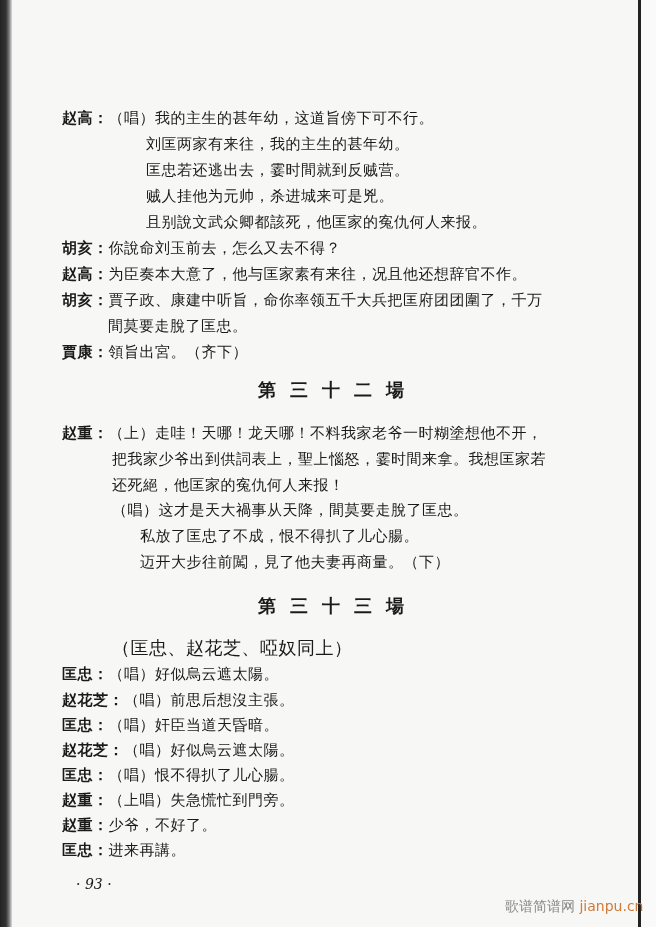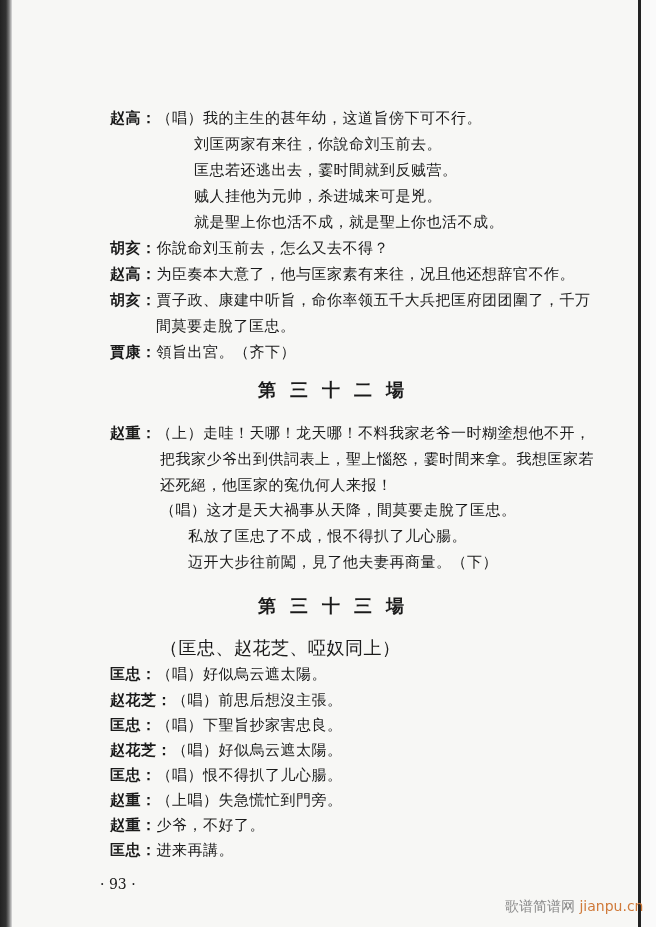--- a/index.html
+++ b/index.html
@@ -17,67 +17,66 @@
     position: absolute; left: 638px; top: 0; width: 3px; height: 927px;
     background: #222;
   }
   .right-edge-fade {
     position: absolute; left: 641px; top: 0; width: 15px; height: 927px;
     background: #fafafa;
   }
   .line {
     position: absolute; font-size: 15px; line-height: 20px; white-space: nowrap;
     letter-spacing: 0.5px;
-    margin-left: 48px;
   }
   .speaker { font-weight: bold; }
   .heading {
     position: absolute; font-size: 18px; font-weight: bold; letter-spacing: 14px;
     white-space: nowrap;
   }
   .pagenum {
-    position: absolute; left: 76px; top: 876px; font-size: 14px;  margin-left: 24px;
+    position: absolute; left: 76px; top: 876px; font-size: 14px; font-style: italic;
   }
   .watermark {
     position: absolute; left: 505px; top: 898px; font-size: 14px; color: #888;
     font-family: "DejaVu Sans", sans-serif; white-space: nowrap; text-align: center;
   }
   .watermark .url { color: #d07a3a; }
 </style>
 </head>
 <body>
 
 <div class="left-edge"></div>
 <div class="right-edge"></div>
 <div class="right-edge-fade"></div>
 
 <div class="line" style="left:62px;top:108px"><span class="speaker">赵高：</span><span>（唱）我的主生的甚年幼，这道旨傍下可不行。</span></div>
-<div class="line" style="left:146px;top:134px">刘匡两家有来往，你說命刘玉前去。</div>
+<div class="line" style="left:146px;top:134px">刘匡两家有来往，我的主生的甚年幼。</div>
 <div class="line" style="left:146px;top:160px">匡忠若还逃出去，霎时間就到反贼营。</div>
 <div class="line" style="left:146px;top:186px">贼人挂他为元帅，杀进城来可是兇。</div>
-<div class="line" style="left:146px;top:212px">就是聖上你也活不成，就是聖上你也活不成。</div>
+<div class="line" style="left:146px;top:212px">且别說文武众卿都該死，他匡家的寃仇何人来报。</div>
 <div class="line" style="left:62px;top:238px"><span class="speaker">胡亥：</span><span>你說命刘玉前去，怎么又去不得？</span></div>
 <div class="line" style="left:62px;top:264px"><span class="speaker">赵高：</span><span>为臣奏本大意了，他与匡家素有来往，况且他还想辞官不作。</span></div>
 <div class="line" style="left:62px;top:290px"><span class="speaker">胡亥：</span><span>賈子政、康建中听旨，命你率领五千大兵把匡府团团圍了，千万</span></div>
 <div class="line" style="left:108px;top:316px">間莫要走脫了匡忠。</div>
 <div class="line" style="left:62px;top:342px"><span class="speaker">賈康：</span><span>領旨出宮。（齐下）</span></div>
 
 <div class="heading" style="left:258px;top:378px">第三十二場</div>
 <div class="line" style="left:62px;top:423px"><span class="speaker">赵重：</span><span>（上）走哇！天哪！龙天哪！不料我家老爷一时糊塗想他不开，</span></div>
 <div class="line" style="left:112px;top:449px">把我家少爷出到供詞表上，聖上惱怒，霎时間来拿。我想匡家若</div>
 <div class="line" style="left:112px;top:475px">还死絕，他匡家的寃仇何人来报！</div>
 <div class="line" style="left:112px;top:500px">（唱）这才是天大禍事从天降，間莫要走脫了匡忠。</div>
 <div class="line" style="left:140px;top:526px">私放了匡忠了不成，恨不得扒了儿心腸。</div>
 <div class="line" style="left:140px;top:552px">迈开大步往前闖，見了他夫妻再商量。（下）</div>
 
 <div class="heading" style="left:258px;top:594px">第三十三場</div>
 <div class="line" style="left:112px;top:638px;font-size:18px">（匡忠、赵花芝、啞奴同上）</div>
 <div class="line" style="left:62px;top:664px"><span class="speaker">匡忠：</span><span>（唱）好似烏云遮太陽。</span></div>
 <div class="line" style="left:62px;top:690px"><span class="speaker">赵花芝：</span><span>（唱）前思后想沒主張。</span></div>
-<div class="line" style="left:62px;top:715px"><span class="speaker">匡忠：</span><span>（唱）下聖旨抄家害忠良。</span></div>
+<div class="line" style="left:62px;top:715px"><span class="speaker">匡忠：</span><span>（唱）奸臣当道天昏暗。</span></div>
 <div class="line" style="left:62px;top:740px"><span class="speaker">赵花芝：</span><span>（唱）好似烏云遮太陽。</span></div>
 <div class="line" style="left:62px;top:765px"><span class="speaker">匡忠：</span><span>（唱）恨不得扒了儿心腸。</span></div>
 <div class="line" style="left:62px;top:790px"><span class="speaker">赵重：</span><span>（上唱）失急慌忙到門旁。</span></div>
 <div class="line" style="left:62px;top:815px"><span class="speaker">赵重：</span><span>少爷，不好了。</span></div>
 <div class="line" style="left:62px;top:840px"><span class="speaker">匡忠：</span><span>进来再講。</span></div>
 
 <div class="pagenum">· <span>93</span> ·</div>
 
 <div class="watermark"><span>歌谱简谱网</span> <span class="url">jianpu.cn</span></div>
 

